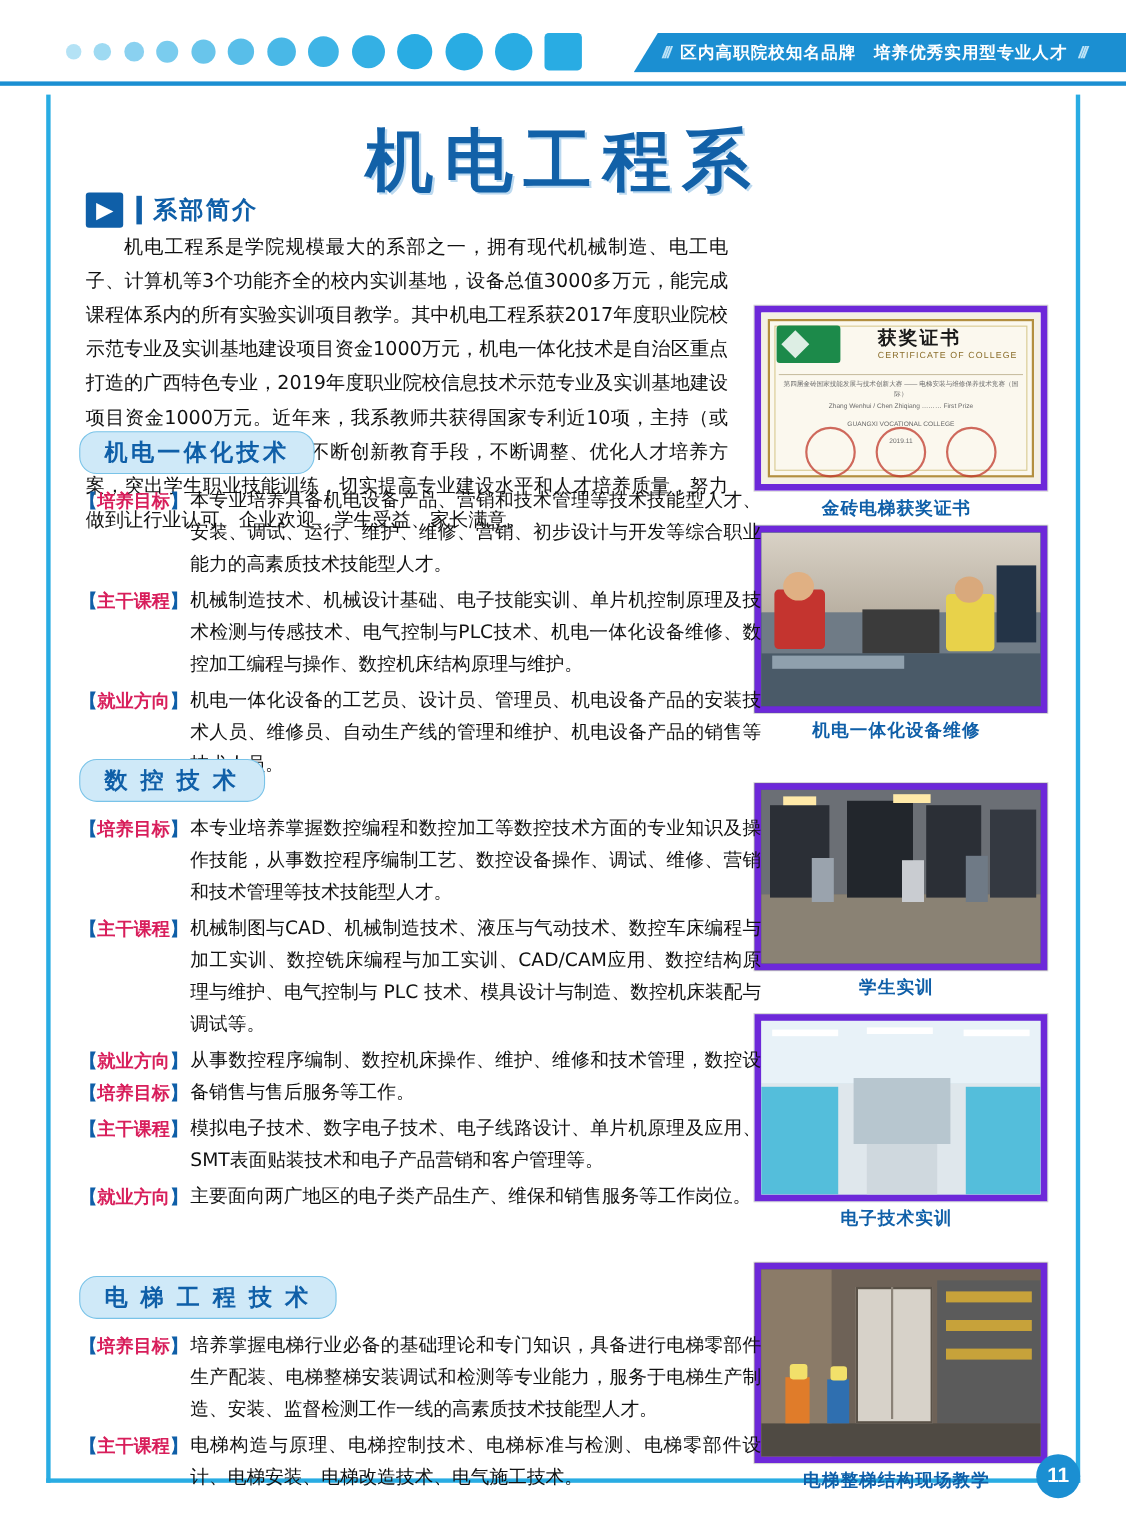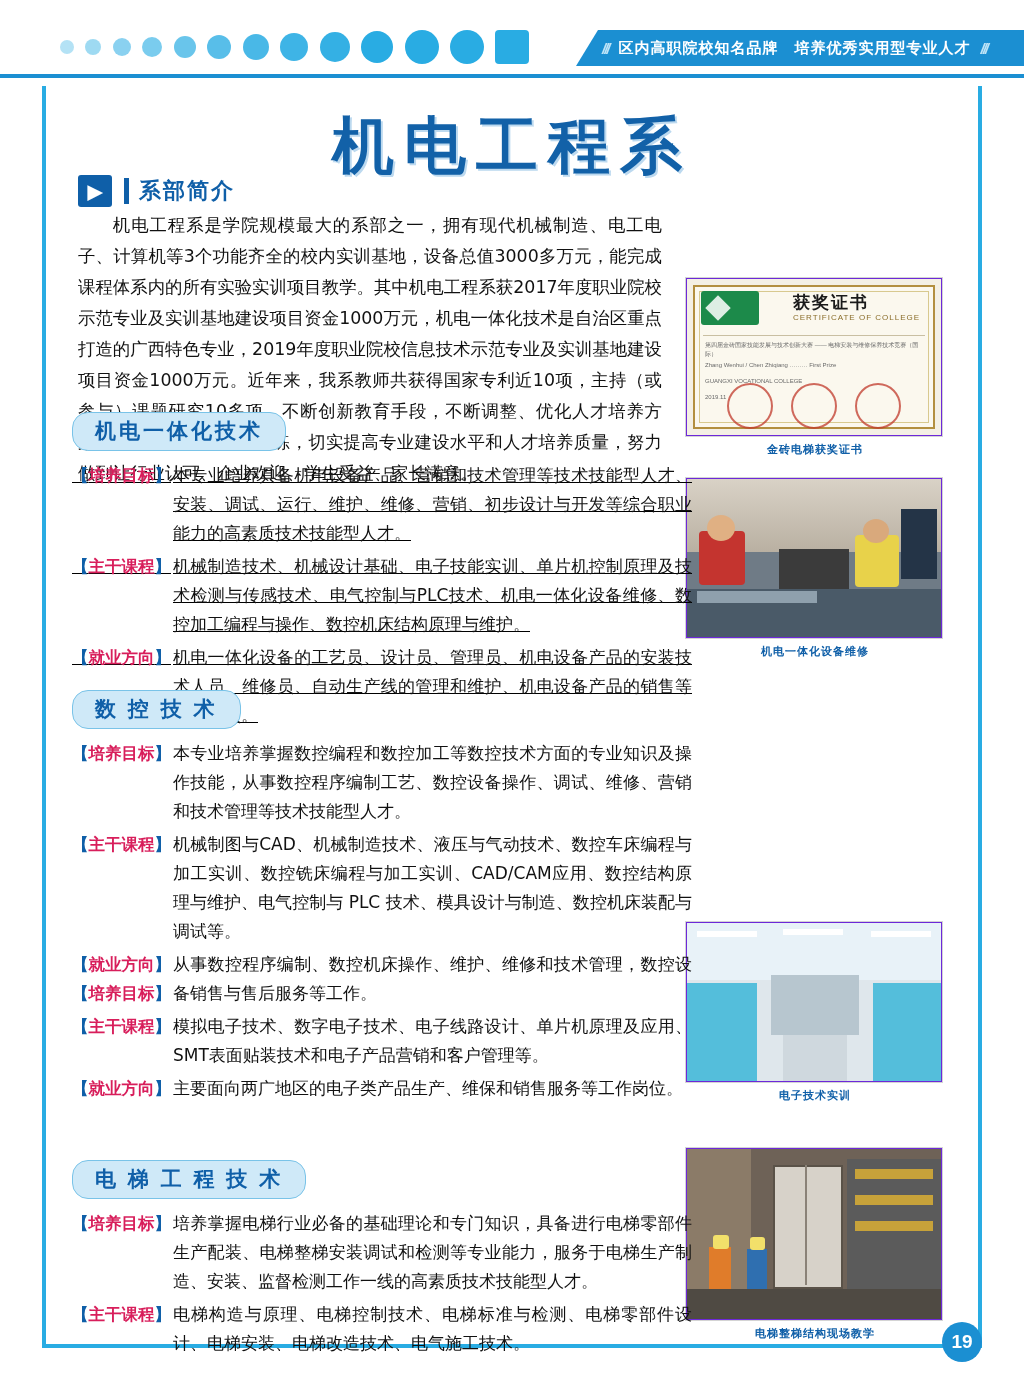--- a/index.html
+++ b/index.html
@@ -90,23 +90,23 @@
   }
   .tag .brk { color:#0f5fa8; font-weight:bold; }
   .body {
     flex:1 1 auto; font-size:17px; line-height:29px; color:#111; text-align:justify;
     font-family:"DejaVu Sans","Liberation Sans", sans-serif;
     padding-left:2px;
   }
 
   
   .photo { position:absolute; }
-  .photo .frame { border:1px solid #6d28d9; box-shadow:0 0 0 1px #d4d4d4; overflow:hidden; position:relative; }
+  .photo .frame { border:6px solid #6d28d9; box-shadow:0 0 0 1px #d4d4d4; overflow:hidden; position:relative;text-align:center; }
   .cap {
-    text-align:center; font-size:11px; font-weight:bold; color:#0f5fa8; margin-top:6px;
+    text-align:center; font-size:16px; font-weight:bold; color:#0f5fa8; margin-top:6px;
     letter-spacing:1px;
     font-family:"DejaVu Sans","Liberation Sans", sans-serif;
   }
 
   
   .cert { width:100%; height:100%; background:#f4f0e4; position:relative; }
   .cert .inner { position:absolute; inset:6px; border:2px solid #b38f3f; background:#fbf8ee; }
   .cert .inner2 { position:absolute; inset:4px; border:1px solid #d8c98f; }
   .cert .hd { position:absolute; left:14px; top:12px; right:14px; height:34px; }
   .cert .logo { position:absolute; left:0; top:0; width:58px; height:34px; background:#1c8a4a; border-radius:3px; }
@@ -210,20 +210,38 @@
         <div style="position:absolute;left:168px;top:56px;width:44px;height:52px;background:#e8d24a;border-radius:4px;"></div>
         <div style="position:absolute;left:176px;top:40px;width:26px;height:24px;background:#d9a97c;border-radius:50%;"></div>
         <div style="position:absolute;left:214px;top:30px;width:36px;height:70px;background:#243447;"></div>
         <div style="position:absolute;left:0;top:110px;width:100%;height:48px;background:#4a5a68;"></div>
         <div style="position:absolute;left:10px;top:112px;width:120px;height:12px;background:#8fa0ad;"></div>
       </div>
     </div>
     <div class="cap">机电一体化设备维修</div>
   </div>
 
+  <div class="photo" style="left:686px; top:712px; width:258px;">
+    <div class="frame" style="width:254px;height:158px;background:#5d6066;">
+      <div class="scene">
+        <div style="position:absolute;left:0;top:0;width:100%;height:60%;background:#6b6f75;"></div>
+        <div style="position:absolute;left:0;top:60%;width:100%;height:40%;background:#8a8274;"></div>
+        <div style="position:absolute;left:8px;top:14px;width:54px;height:84px;background:#2b2f36;"></div>
+        <div style="position:absolute;left:78px;top:10px;width:60px;height:88px;background:#22262c;"></div>
+        <div style="position:absolute;left:150px;top:14px;width:50px;height:84px;background:#2b2f36;"></div>
+        <div style="position:absolute;left:208px;top:18px;width:42px;height:80px;background:#343941;"></div>
+        <div style="position:absolute;left:46px;top:62px;width:20px;height:40px;background:#9aa3ad;"></div>
+        <div style="position:absolute;left:128px;top:64px;width:20px;height:38px;background:#c9ccd1;"></div>
+        <div style="position:absolute;left:186px;top:60px;width:20px;height:42px;background:#6f7a86;"></div>
+        <div style="position:absolute;left:20px;top:6px;width:30px;height:8px;background:#ffe9a8;"></div>
+        <div style="position:absolute;left:120px;top:4px;width:34px;height:8px;background:#ffe9a8;"></div>
+      </div>
+    </div>
+    <div class="cap">学生实训</div>
+  </div>
 
   <div class="photo" style="left:686px; top:922px; width:258px;">
     <div class="frame" style="width:254px;height:158px;background:#cfe3ef;">
       <div class="scene">
         <div style="position:absolute;left:0;top:0;width:100%;height:36%;background:#e8f2f8;"></div>
         <div style="position:absolute;left:0;top:36%;width:100%;height:64%;background:#dfe7ec;"></div>
         <div style="position:absolute;left:0;top:60px;width:70px;height:98px;background:#25b0d6;opacity:.75;"></div>
         <div style="position:absolute;left:186px;top:60px;width:68px;height:98px;background:#25b0d6;opacity:.75;"></div>
         <div style="position:absolute;left:84px;top:52px;width:88px;height:60px;background:#b7c6cf;"></div>
         <div style="position:absolute;left:96px;top:112px;width:64px;height:46px;background:#cfd8de;"></div>
@@ -249,21 +267,21 @@
         <div style="position:absolute;left:0;top:140px;width:100%;height:30px;background:#4f4a43;"></div>
         <div style="position:absolute;left:22px;top:98px;width:22px;height:42px;background:#e07c2a;"></div>
         <div style="position:absolute;left:26px;top:86px;width:16px;height:14px;background:#f2e06a;border-radius:3px;"></div>
         <div style="position:absolute;left:60px;top:100px;width:20px;height:40px;background:#2f6fb0;"></div>
         <div style="position:absolute;left:63px;top:88px;width:15px;height:13px;background:#f2e06a;border-radius:3px;"></div>
       </div>
     </div>
     <div class="cap">电梯整梯结构现场教学</div>
   </div>
 
-  <div class="prog" style="top:412px;text-decoration:underline;">
+  <div class="prog" style="top:392px;">
     <div class="prog-title">机电一体化技术</div>
     <div class="row">
       <div class="tag"><span class="brk">【</span><span>培养目标</span><span class="brk">】</span></div>
       <div class="body">本专业培养具备机电设备产品、营销和技术管理等技术技能型人才、安装、调试、运行、维护、维修、营销、初步设计与开发等综合职业能力的高素质技术技能型人才。</div>
     </div>
     <div class="row">
       <div class="tag"><span class="brk">【</span><span>主干课程</span><span class="brk">】</span></div>
       <div class="body">机械制造技术、机械设计基础、电子技能实训、单片机控制原理及技术检测与传感技术、电气控制与PLC技术、机电一体化设备维修、数控加工编程与操作、数控机床结构原理与维护。</div>
     </div>
     <div class="row">
@@ -307,14 +325,14 @@
     <div class="row">
       <div class="tag"><span class="brk">【</span><span>培养目标</span><span class="brk">】</span></div>
       <div class="body">培养掌握电梯行业必备的基础理论和专门知识，具备进行电梯零部件生产配装、电梯整梯安装调试和检测等专业能力，服务于电梯生产制造、安装、监督检测工作一线的高素质技术技能型人才。</div>
     </div>
     <div class="row">
       <div class="tag"><span class="brk">【</span><span>主干课程</span><span class="brk">】</span></div>
       <div class="body">电梯构造与原理、电梯控制技术、电梯标准与检测、电梯零部件设计、电梯安装、电梯改造技术、电气施工技术。</div>
     </div>
   </div>
 
-  <div class="pageno">19</div>
+  <div class="pageno">11</div>
 </div>
 
 </body></html>

